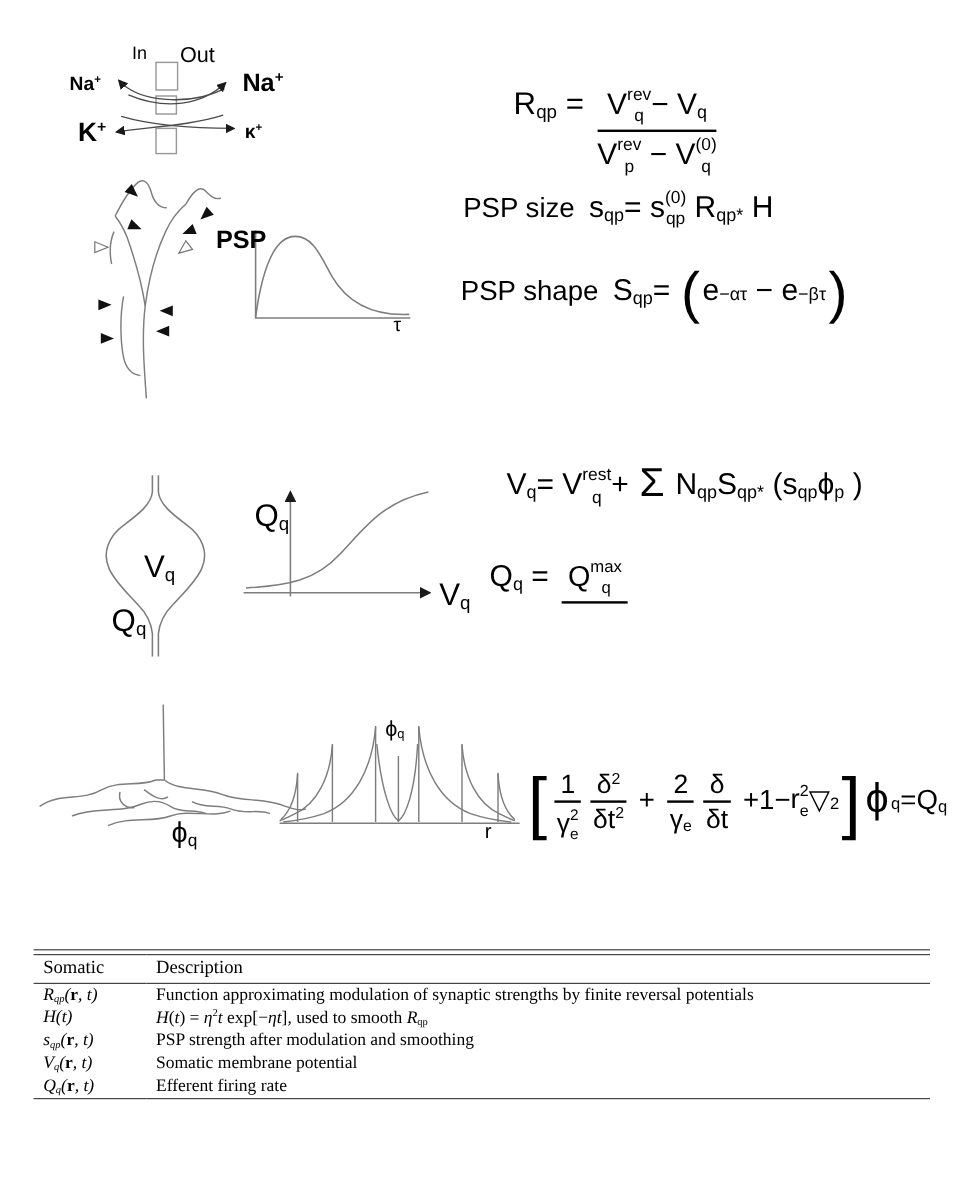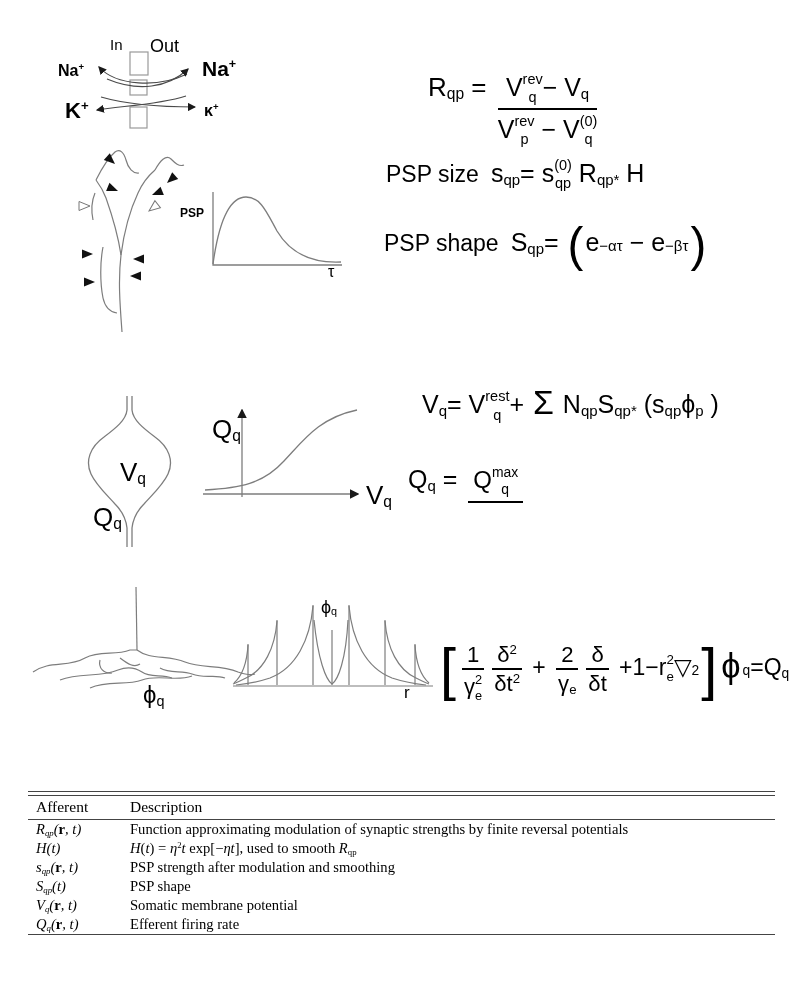--- a/index.html
+++ b/index.html
@@ -125,21 +125,21 @@
       <path d="M332,684 C338,680 346,660 348,620"></path>
     </g>
   </svg>
 
   <div class="lbl" style="left:110px;top:37px;font-size:15px"><span class="tk">In</span></div>
   <div class="lbl" style="left:150px;top:37px;font-size:18px"><span class="tk">Out</span></div>
   <div class="lbl b" style="left:58px;top:62px;font-size:16px"><span class="tk">Na</span><sup class="up">+</sup></div>
   <div class="lbl b" style="left:202px;top:58px;font-size:21px"><span class="tk">Na</span><sup class="up">+</sup></div>
   <div class="lbl b" style="left:65px;top:99px;font-size:22px"><span class="tk">K</span><sup class="up">+</sup></div>
   <div class="lbl b" style="left:204px;top:102px;font-size:16px"><span class="tk">κ</span><sup class="up">+</sup></div>
-  <div class="lbl b" style="left:180px;top:207px;font-size:12px"><span class="tk">PSP</span></div>
+  <div class="lbl b" style="left:180px;top:190px;font-size:21px"><span class="tk">PSP</span></div>
   <div class="lbl" style="left:328px;top:264px;font-size:16px"><span class="tk">τ</span></div>
   <div class="lbl" style="left:120px;top:459px;font-size:26px"><span class="bs"><span>V</span><sub class="dn">q</sub></span></div>
   <div class="lbl" style="left:93px;top:504px;font-size:26px"><span class="bs"><span>Q</span><sub class="dn">q</sub></span></div>
   <div class="lbl" style="left:212px;top:416px;font-size:26px"><span class="bs"><span>Q</span><sub class="dn">q</sub></span></div>
   <div class="lbl" style="left:366px;top:482px;font-size:26px"><span class="bs"><span>V</span><sub class="dn">q</sub></span></div>
   <div class="lbl" style="left:143px;top:683px;font-size:24px"><span class="bs"><span>ϕ</span><sub class="dn">q</sub></span></div>
   <div class="lbl" style="left:321px;top:598px;font-size:18px"><span class="bs"><span>ϕ</span><sub class="dn">q</sub></span></div>
   <div class="lbl" style="left:404px;top:684px;font-size:17px"><span class="tk">r</span></div>
 
   <div class="eq" style="left:428px;top:70px;font-size:26px">
@@ -227,42 +227,38 @@
       <span class="big" style="font-size: 1.5em; top: 0.08em;">ϕ</span>
       <sub class="dn">q</sub>
       <span class="tk">=</span>
       <span class="bs"><span>Q</span><sub class="dn">q</sub></span>
     </div>
 
   <div class="fn-table-wrap">
     <table class="fn-table">
       <thead>
         <tr>
-          <th>Afferent</th>
+          <th>Somatic</th>
           <th>Description</th>
         </tr>
       </thead>
       <tbody>
           <tr>
             <td class="fn-cell"><span class="tk">R</span><sub class="dn">qp</sub><span class="tk">(</span><span class="tk bf">r</span><span class="tk">, t)</span></td>
             <td class="desc-cell"><span class="tk">Function approximating modulation of synaptic strengths by finite reversal potentials</span></td>
           </tr>
           <tr>
             <td class="fn-cell"><span class="tk">H(t)</span></td>
             <td class="desc-cell"><span class="tk it">H</span><span class="tk">(</span><span class="tk it">t</span><span class="tk">) = </span><span class="tk it">η</span><sup class="up">2</sup><span class="tk it">t</span><span class="tk"> exp[−</span><span class="tk it">ηt</span><span class="tk">], used to smooth </span><span class="tk it">R</span><sub class="dn">qp</sub></td>
           </tr>
           <tr>
             <td class="fn-cell"><span class="tk">s</span><sub class="dn">qp</sub><span class="tk">(</span><span class="tk bf">r</span><span class="tk">, t)</span></td>
             <td class="desc-cell"><span class="tk">PSP strength after modulation and smoothing</span></td>
           </tr>
           <tr>
-            <td class="fn-cell"><span class="tk">S</span><sub class="dn">qp</sub><span class="tk">(t)</span></td>
-            <td class="desc-cell"><span class="tk">PSP shape</span></td>
-          </tr>
-          <tr>
             <td class="fn-cell"><span class="tk">V</span><sub class="dn">q</sub><span class="tk">(</span><span class="tk bf">r</span><span class="tk">, t)</span></td>
             <td class="desc-cell"><span class="tk">Somatic membrane potential</span></td>
           </tr>
           <tr>
             <td class="fn-cell"><span class="tk">Q</span><sub class="dn">q</sub><span class="tk">(</span><span class="tk bf">r</span><span class="tk">, t)</span></td>
             <td class="desc-cell"><span class="tk">Efferent firing rate</span></td>
           </tr>
         </tbody>
     </table>
   </div>

